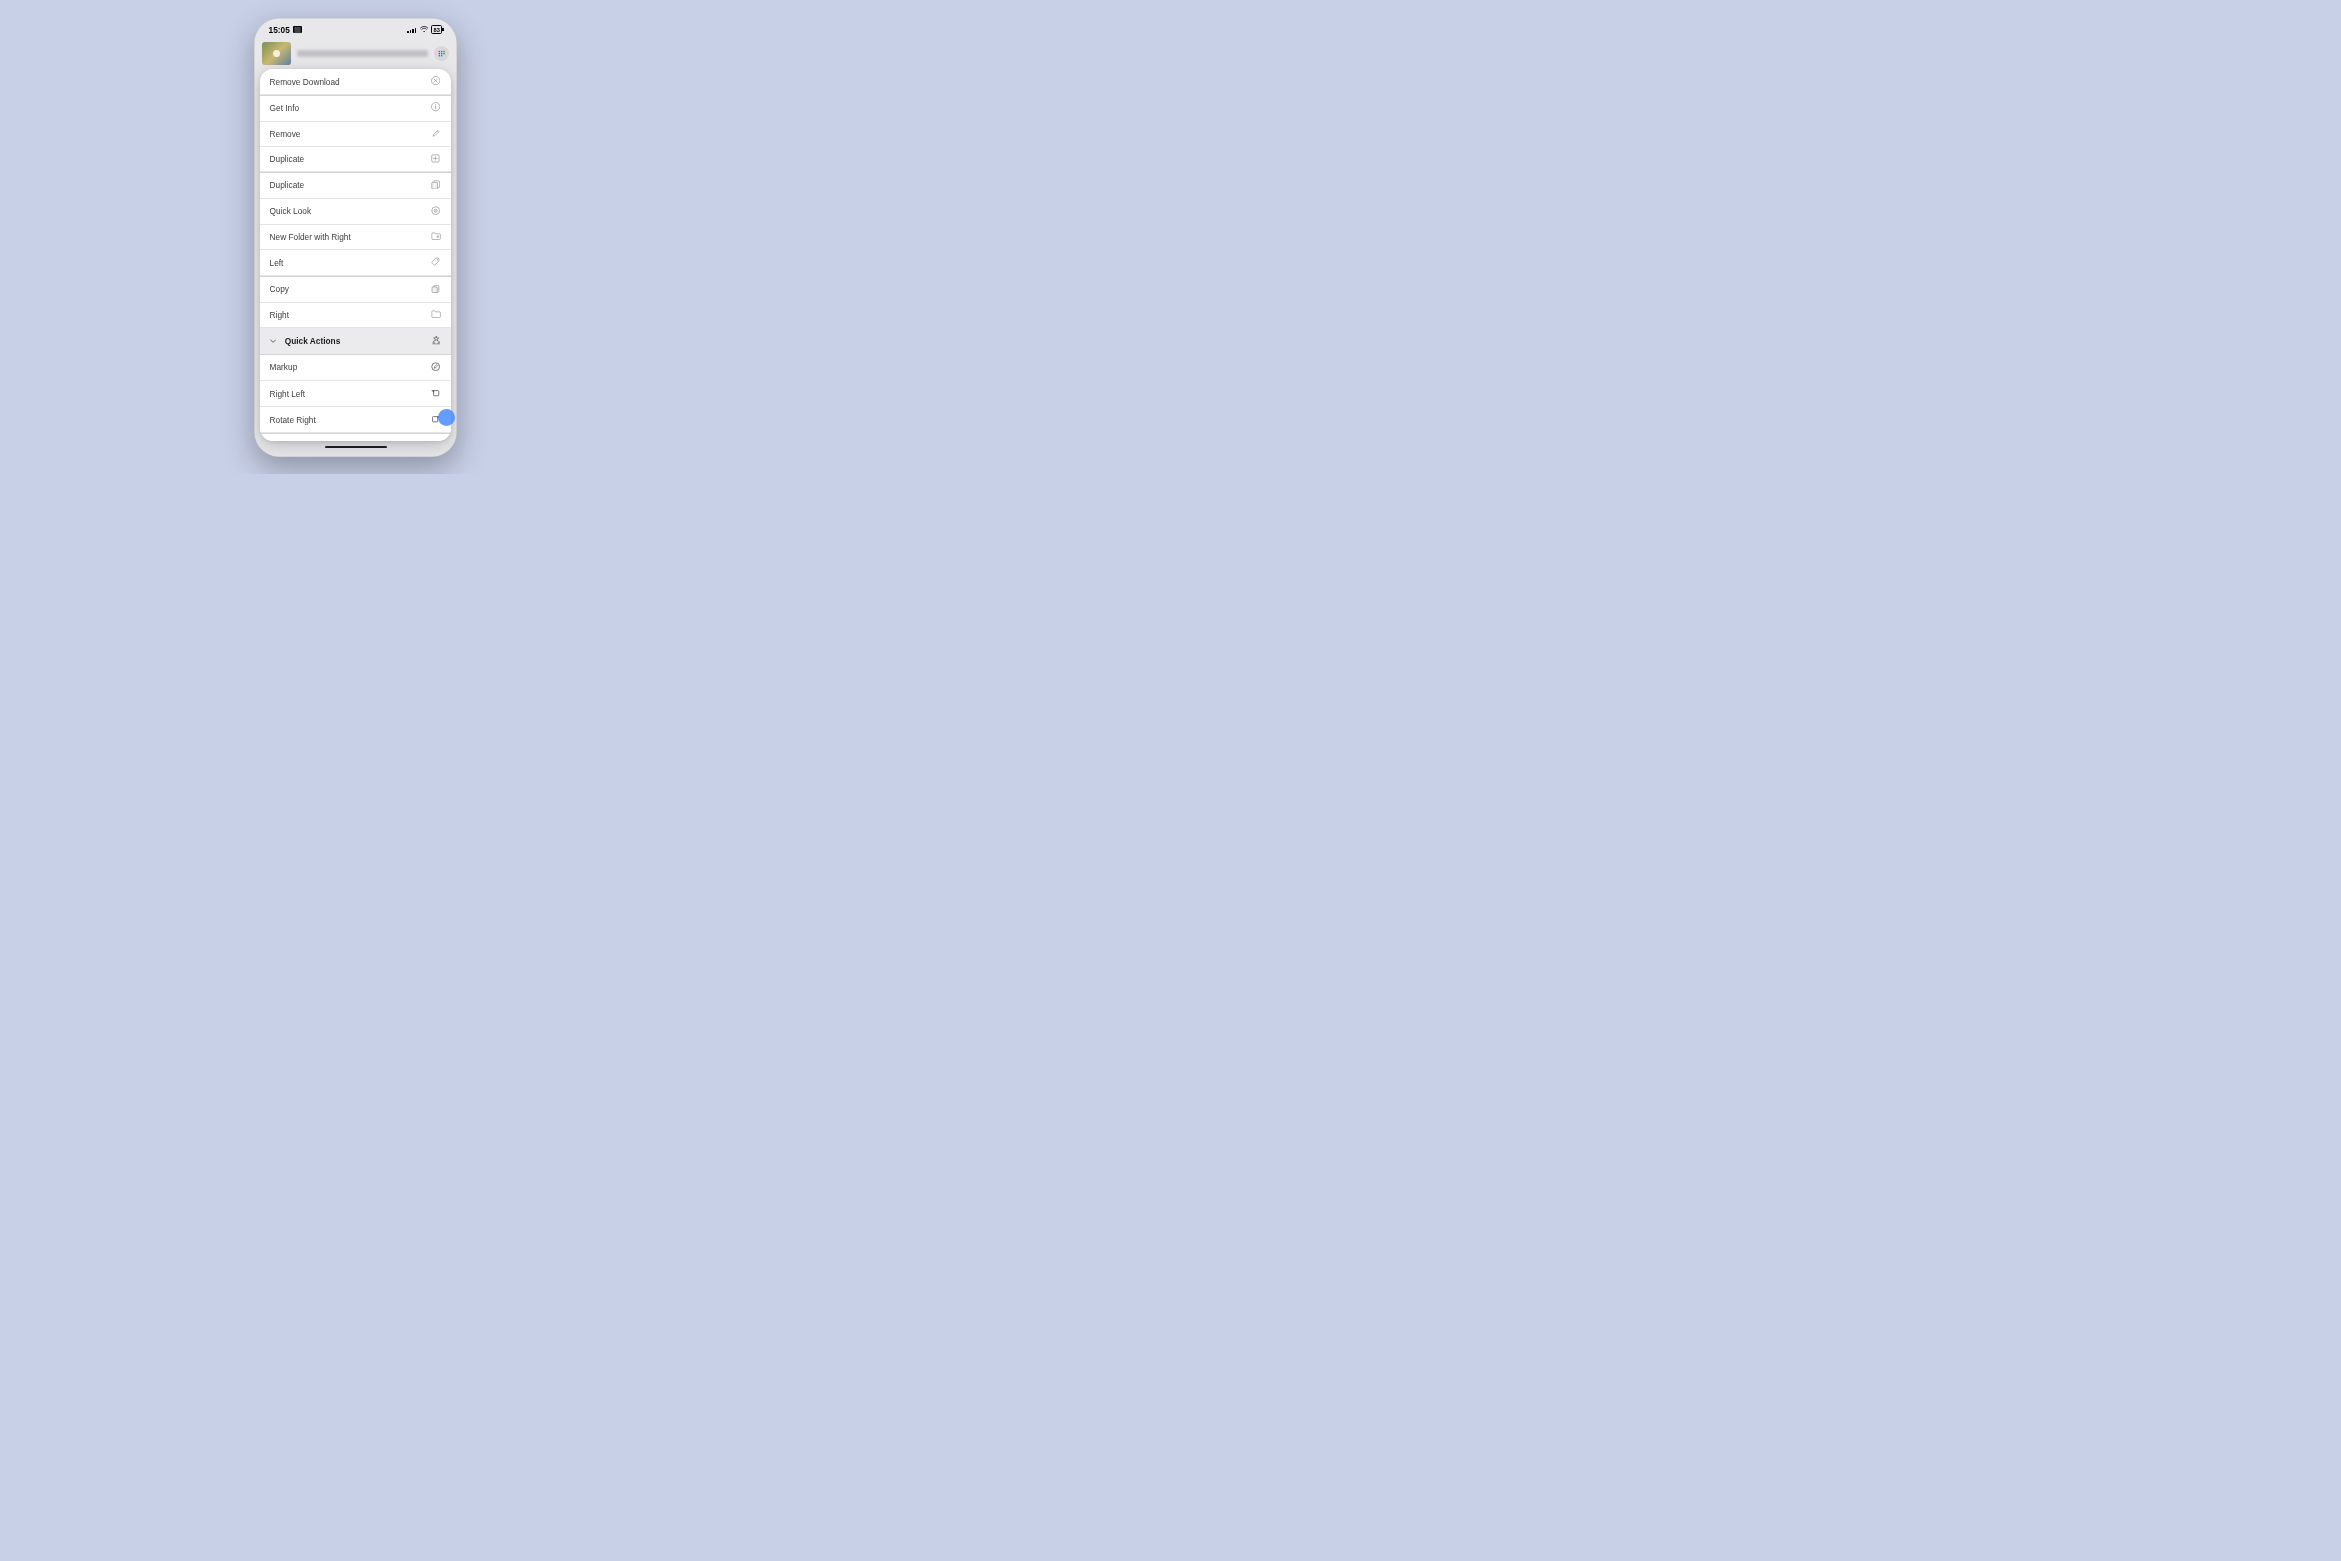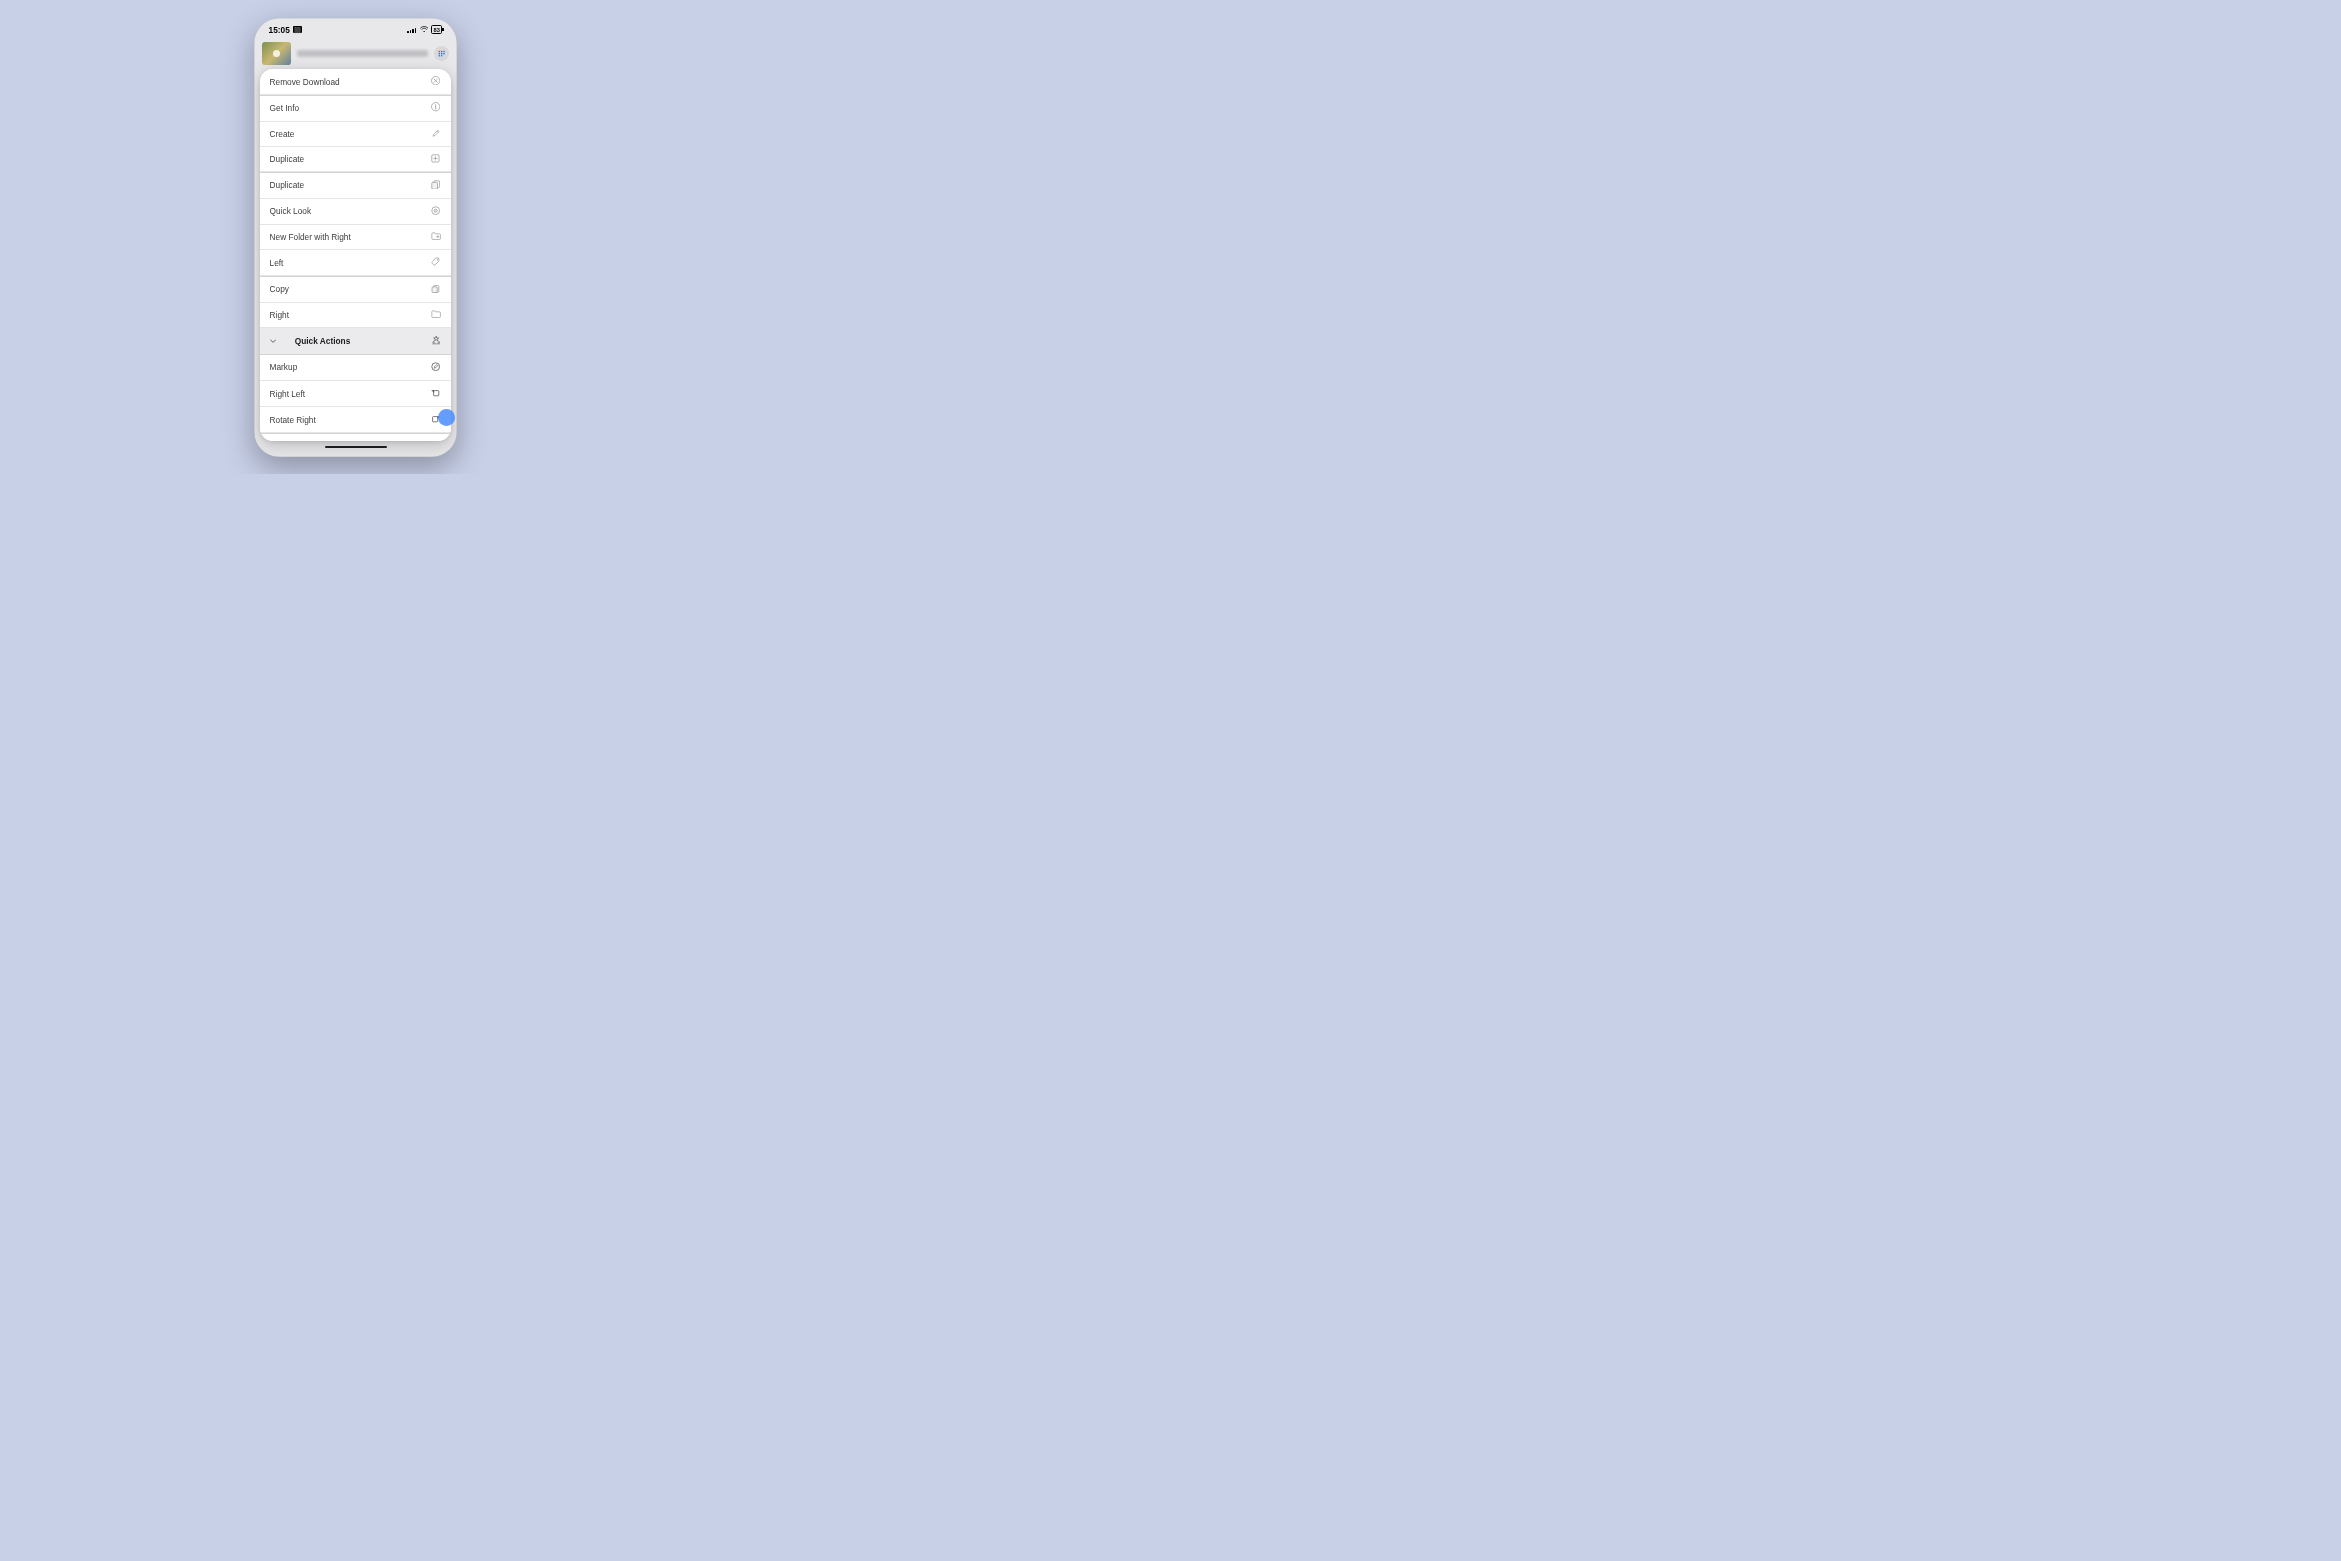--- a/index.html
+++ b/index.html
@@ -193,21 +193,21 @@
       height: 0.3px;
       background: rgba(0,0,0,0.12);
     }
 
     .quick-actions-header {
       display: flex;
       align-items: center;
       padding: 6.8px 9.4px;
       background: #ebebed;
       border-bottom: 0.3px solid rgba(0,0,0,0.1);
-      gap: 19px;
+      gap: 9px;
     }
 
     .qa-chevron {
       font-size: 6.8px;
       color: #3c3c3e;
     }
 
     .qa-label {
       font-size: 8.3px;
       font-weight: 700;
@@ -317,21 +317,21 @@
           <circle cx="9" cy="9" r="8" stroke="#8e8e93" stroke-width="1.3"></circle>
           <path d="M9 8v5" stroke="#8e8e93" stroke-width="1.5" stroke-linecap="round"></path>
           <circle cx="9" cy="5.5" r="1" fill="#8e8e93"></circle>
         </svg>
       </span>
     </div>
 
     <div class="menu-divider"></div>
 
     <div class="menu-item">
-      <span class="menu-item-label">Create</span>
+      <span class="menu-item-label">Remove</span>
       <span class="menu-item-icon">
         <svg width="8.3" height="8.3" viewBox="0 0 16 16" fill="none">
           <path d="M2 14l1.5-4L11 2.5l2.5 2.5-7.5 7.5L2 14z" stroke="#8e8e93" stroke-width="1.2" stroke-linejoin="round"></path>
           <path d="M9.5 4l2.5 2.5" stroke="#8e8e93" stroke-width="1.2"></path>
         </svg>
       </span>
     </div>
 
     <div class="menu-divider"></div>
 

